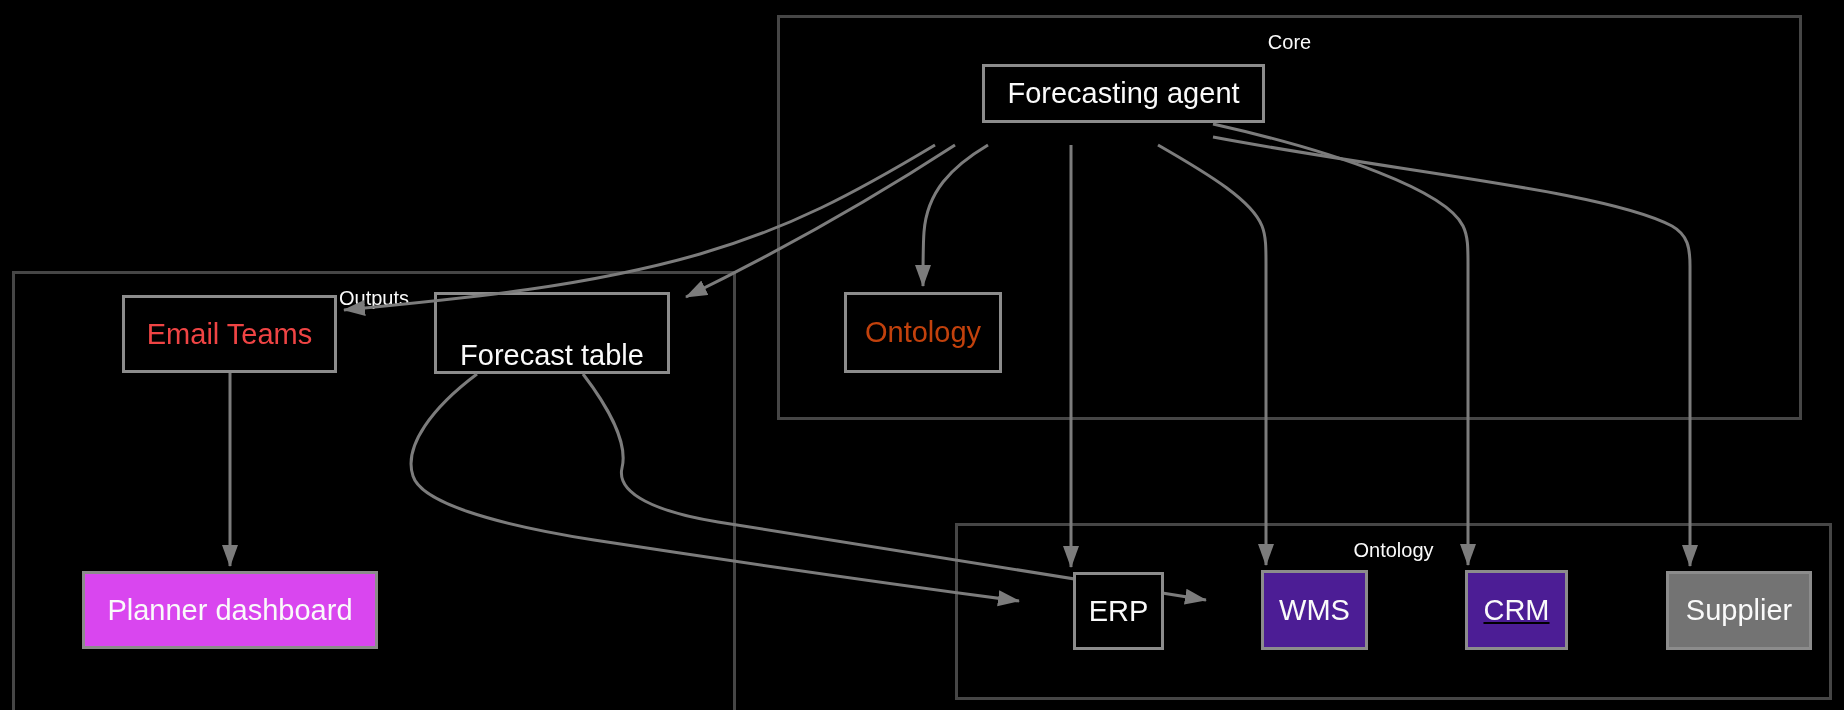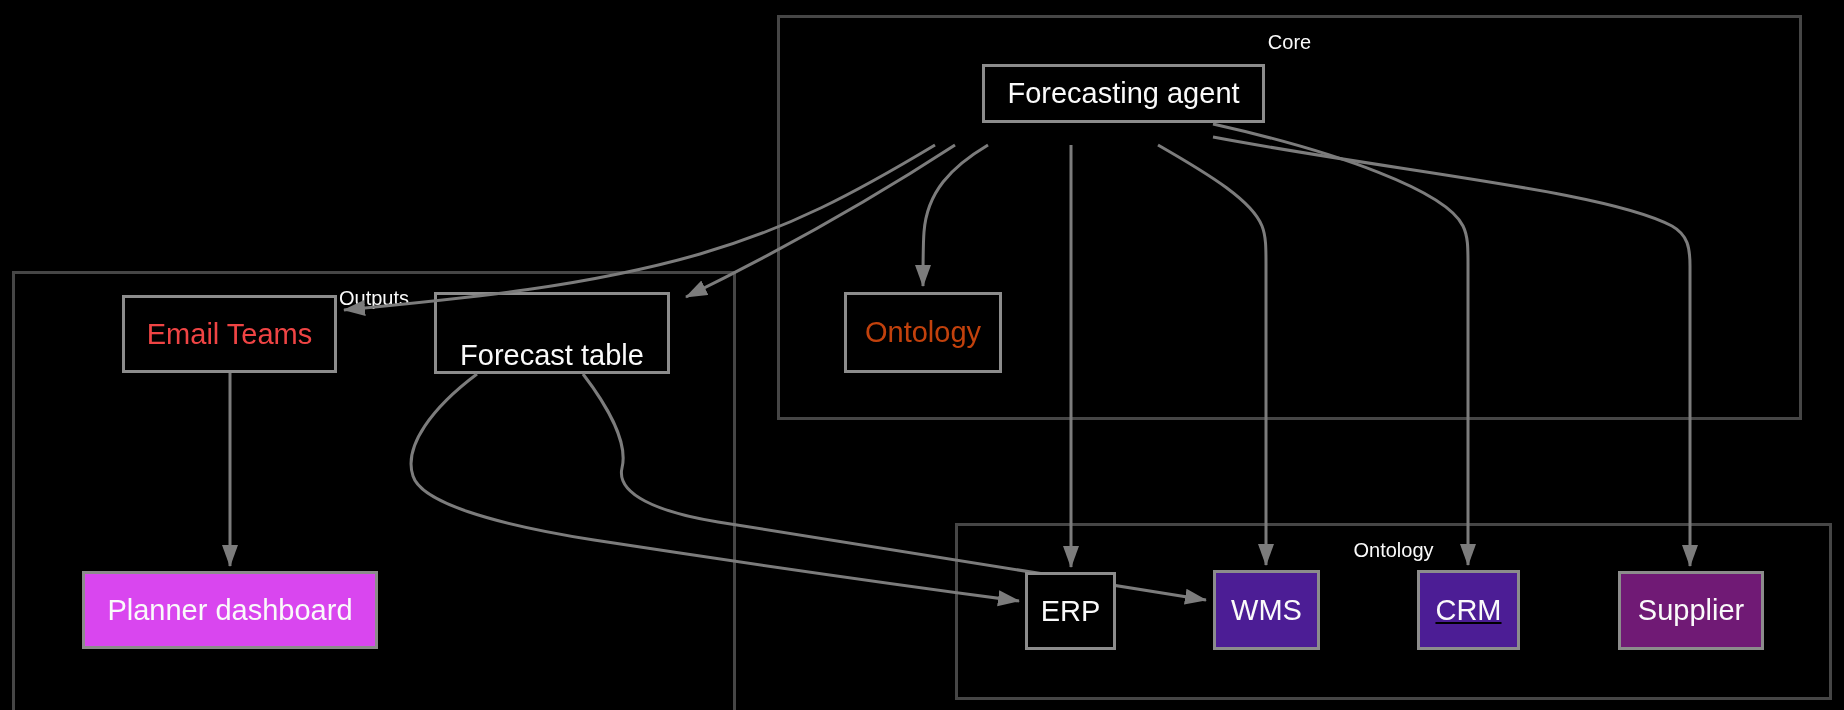--- a/index.html
+++ b/index.html
@@ -35,21 +35,21 @@
   .node {
     position: absolute;
     border: 3px solid #8c8c8c;
     background: #000000;
     box-sizing: border-box;
     display: flex;
     align-items: center;
     justify-content: center;
   }
   .node.back { z-index: 1; }
-  .node.front { z-index: 3; }
+  .node.front { z-index: 3; margin-left: 48px; }
   .node-label {
     color: #fafafa;
     font-size: 29px;
     white-space: nowrap;
   }
   #edges {
     position: absolute;
     left: 0;
     top: 0;
     z-index: 2;
@@ -115,17 +115,17 @@
   <div id="nodes-front-layer">
       <div class="node front" style="left: 1025px; top: 572px; width: 91px; height: 78px; border-color: rgb(140, 140, 140); background: rgb(0, 0, 0);">
         <span class="node-label" style="color: rgb(250, 250, 250);">ERP</span>
       </div>
       <div class="node front" style="left: 1213px; top: 570px; width: 107px; height: 80px; border-color: rgb(140, 140, 140); background: #4c1d95;">
         <span class="node-label" style="color: rgb(250, 250, 250);">WMS</span>
       </div>
       <div class="node front" style="left: 1417px; top: 570px; width: 103px; height: 80px; border-color: rgb(140, 140, 140); background: #4c1d95; text-decoration: underline;">
         <span class="node-label" style="color: rgb(250, 250, 250);">CRM</span>
       </div>
-      <div class="node front" style="left: 1618px; top: 571px; width: 146px; height: 79px; border-color: rgb(140, 140, 140); background: #701a75;">
+      <div class="node front" style="left: 1618px; top: 571px; width: 146px; height: 79px; border-color: rgb(140, 140, 140); background: #737373;">
         <span class="node-label" style="color: rgb(250, 250, 250);">Supplier</span>
       </div>
     </div>
 </div>
 
 </body></html>

